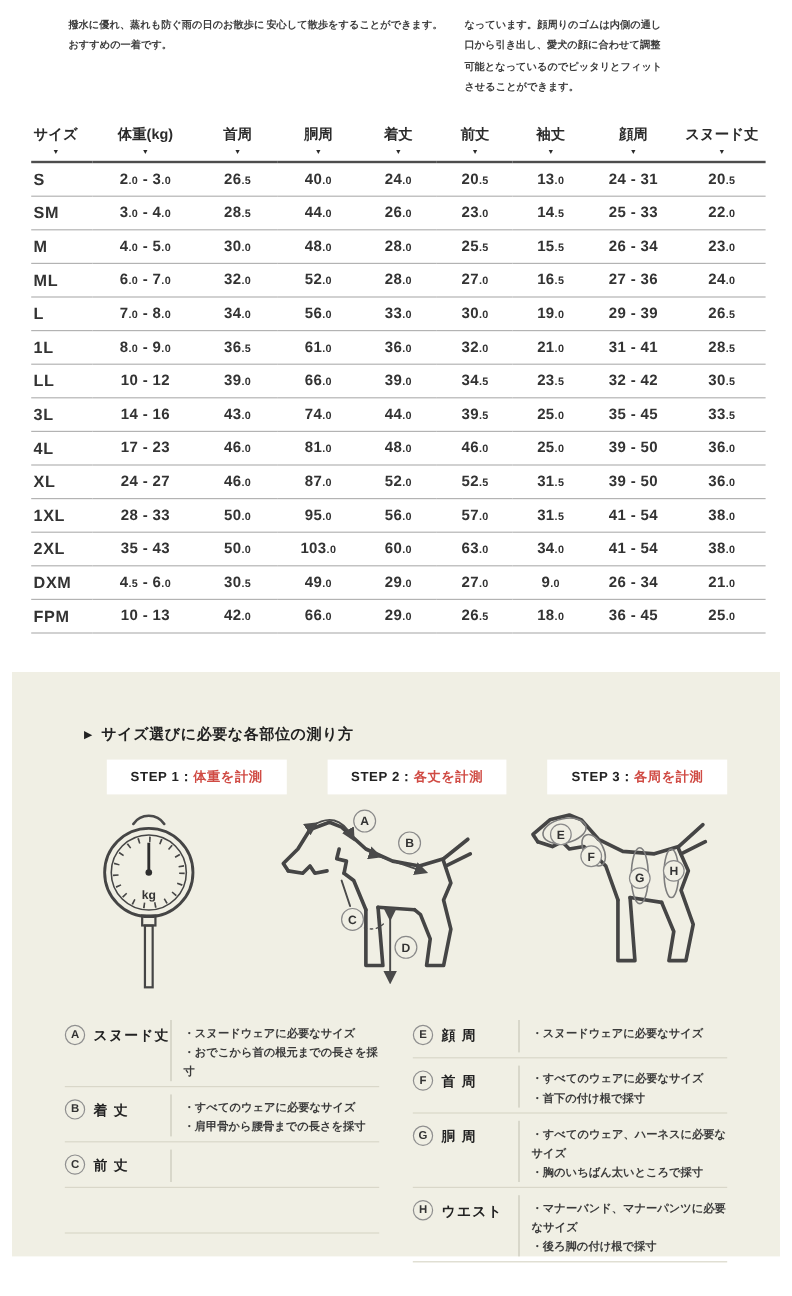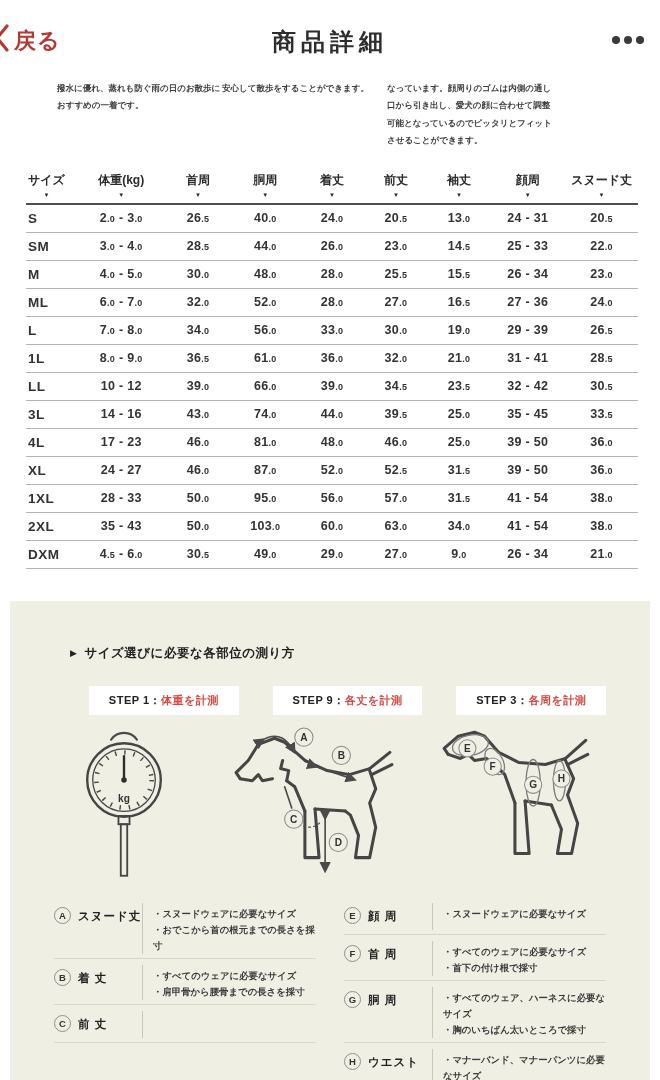--- a/index.html
+++ b/index.html
@@ -45,21 +45,21 @@
   .size-table td.size-cell { text-align:left; font-size:13.5px; padding-left:2px; letter-spacing:0.5px; }
   .size-table .dec { font-size:9px; }
   
   .panel { margin:20px 10px 0; height:487px; background:#f0efe4; padding:44px 44px 0; }
   .guide-title {
     margin-left:16px; display:flex; align-items:center; gap:7px;
     font-size:12.5px; font-weight:700; color:#222; letter-spacing:0.5px;
   }
   .guide-title .tri { font-size:9px; color:#222; }
   .steps, .illus { display:grid; grid-template-columns:1fr 1fr 1fr; column-gap:34px; }
-  .steps { margin-top:24px;padding-left:35px; }
+  .steps { margin-top:12px;padding-left:35px; }
   .step-label {
     background:#fff; text-align:center; padding:7px 2px;
     font-size:11px; font-weight:700; color:#222; letter-spacing:0.5px;
   }
   .step-name { color:#d04b44; }
   .illus { margin-top:8px; height:162px; align-items:center; justify-items:center; }
   
   .legend { display:grid; grid-template-columns:1fr 1fr; column-gap:28px; margin-top:12px; }
   .legend-row {
     display:flex; align-items:flex-start; min-height:38px;
@@ -82,36 +82,20 @@
   svg .badge-t { font-size:10px; font-weight:700; fill:#333; text-anchor:middle;
     font-family:"Liberation Sans","DejaVu Sans",sans-serif; }
   svg .kg-t { font-size:11px; font-weight:700; fill:#333; text-anchor:middle;
     font-family:"Liberation Sans","DejaVu Sans",sans-serif; }
 </style>
 </head>
 <body>
 
 <div class="screen">
 
-  <header class="app-header">
-    <div class="back-btn">
-      <span>
-        <svg width="16" height="28" viewBox="0 0 16 28">
-            <polyline points="13,2 3,14 13,26" fill="none" stroke="#b13a33" stroke-width="3.2" stroke-linecap="round" stroke-linejoin="round"></polyline>
-          </svg>
-      </span>
-      <span>戻る</span>
-    </div>
-    <div class="page-title">商品詳細</div>
-    <div class="menu-btn">
-      <span class="dot"></span>
-      <span class="dot"></span>
-      <span class="dot"></span>
-    </div>
-  </header>
 
   <section class="intro">
     <div class="col c1">撥水に優れ、蒸れも防ぐ雨の日のお散歩におすすめの一着です。</div>
     <div class="col c2">安心して散歩をすることができます。</div>
     <div class="col c3">なっています。顔周りのゴムは内側の通し口から引き出し、愛犬の顔に合わせて調整可能となっているのでピッタリとフィットさせることができます。</div>
   </section>
 
   <section class="table-wrap">
     <table class="size-table">
       <colgroup>
@@ -275,36 +259,47 @@
             <td class="size-cell">DXM</td>
             <td>4<span class="dec">.5</span> - 6<span class="dec">.0</span></td>
             <td>30<span class="dec">.5</span></td>
             <td>49<span class="dec">.0</span></td>
             <td>29<span class="dec">.0</span></td>
             <td>27<span class="dec">.0</span></td>
             <td>9<span class="dec">.0</span></td>
             <td>26 - 34</td>
             <td>21<span class="dec">.0</span></td>
           </tr>
+          <tr>
+            <td class="size-cell">FPM</td>
+            <td>10 - 13</td>
+            <td>42<span class="dec">.0</span></td>
+            <td>66<span class="dec">.0</span></td>
+            <td>29<span class="dec">.0</span></td>
+            <td>26<span class="dec">.5</span></td>
+            <td>18<span class="dec">.0</span></td>
+            <td>36 - 45</td>
+            <td>25<span class="dec">.0</span></td>
+          </tr>
         </tbody>
     </table>
   </section>
 
   <section class="panel">
     <div class="guide-title">
       <span class="tri">▶</span>
       <span>サイズ選びに必要な各部位の測り方</span>
     </div>
 
     <div class="steps">
       <div class="step-label">
         <span>STEP 1：</span><span class="step-name">体重を計測</span>
       </div>
       <div class="step-label">
-        <span>STEP 9：</span><span class="step-name">各丈を計測</span>
+        <span>STEP 2：</span><span class="step-name">各丈を計測</span>
       </div>
       <div class="step-label">
         <span>STEP 3：</span><span class="step-name">各周を計測</span>
       </div>
     </div>
 
     <div class="illus">
 
       <svg width="92" height="160" viewBox="0 0 100 172">
         <path d="M36,16 A17,17 0 0 1 64,16" class="thin-line" style="stroke-width:2.4"></path>

